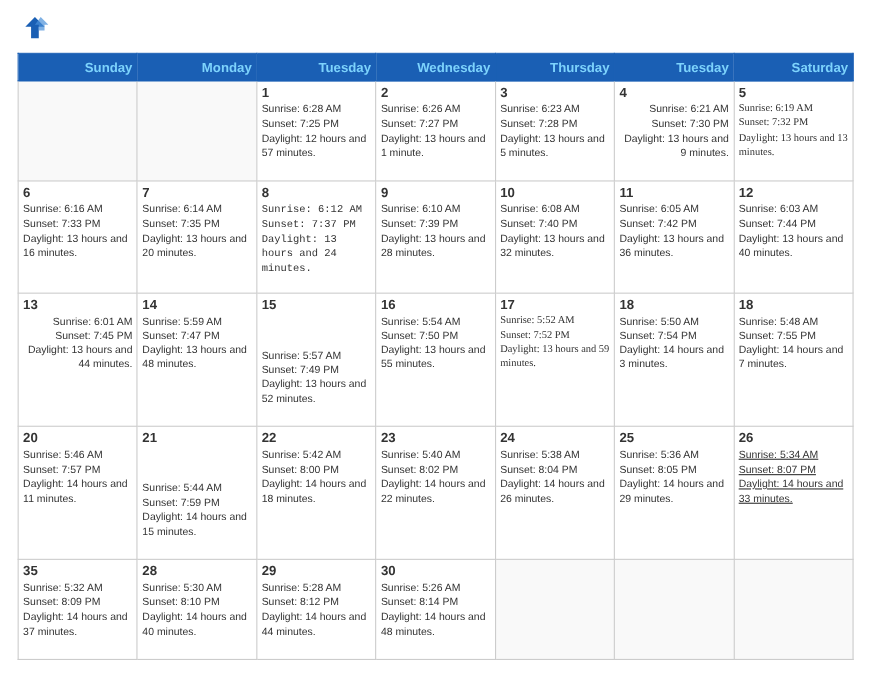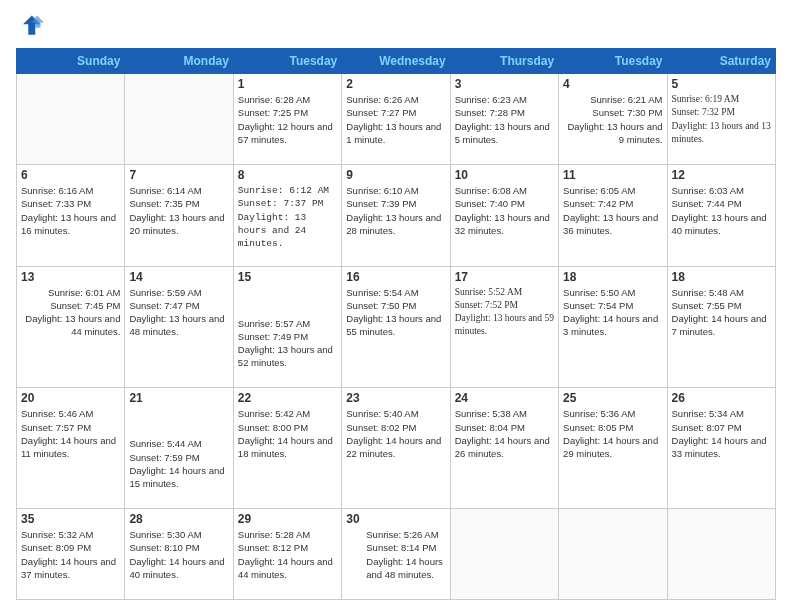--- a/index.html
+++ b/index.html
@@ -285,21 +285,21 @@
 Daylight: 14 hours and 26 minutes.</div>
           </td>
           <td>
             <span class="day-num">25</span>
             <div class="day-info" style="white-space: pre-line;">Sunrise: 5:36 AM
 Sunset: 8:05 PM
 Daylight: 14 hours and 29 minutes.</div>
           </td>
           <td>
             <span class="day-num">26</span>
-            <div class="day-info" style="white-space: pre-line;">Sunrise: 5:34 AM
+            <div class="day-info" style="white-space: pre-line; text-decoration: underline;">Sunrise: 5:34 AM
 Sunset: 8:07 PM
 Daylight: 14 hours and 33 minutes.</div>
           </td>
         </tr>
         <tr>
           <td>
             <span class="day-num">35</span>
             <div class="day-info" style="white-space: pre-line;">Sunrise: 5:32 AM
 Sunset: 8:09 PM
 Daylight: 14 hours and 37 minutes.</div>
@@ -311,21 +311,21 @@
 Daylight: 14 hours and 40 minutes.</div>
           </td>
           <td>
             <span class="day-num">29</span>
             <div class="day-info" style="white-space: pre-line;">Sunrise: 5:28 AM
 Sunset: 8:12 PM
 Daylight: 14 hours and 44 minutes.</div>
           </td>
           <td>
             <span class="day-num">30</span>
-            <div class="day-info" style="white-space: pre-line; margin-left: 20px;">Sunrise: 5:26 AM
+            <div class="day-info" style="white-space: pre-line;">Sunrise: 5:26 AM
 Sunset: 8:14 PM
 Daylight: 14 hours and 48 minutes.</div>
           </td>
           <td class="empty"></td>
           <td class="empty"></td>
           <td class="empty"></td>
         </tr>
       </tbody>
   </table>
 </div>

